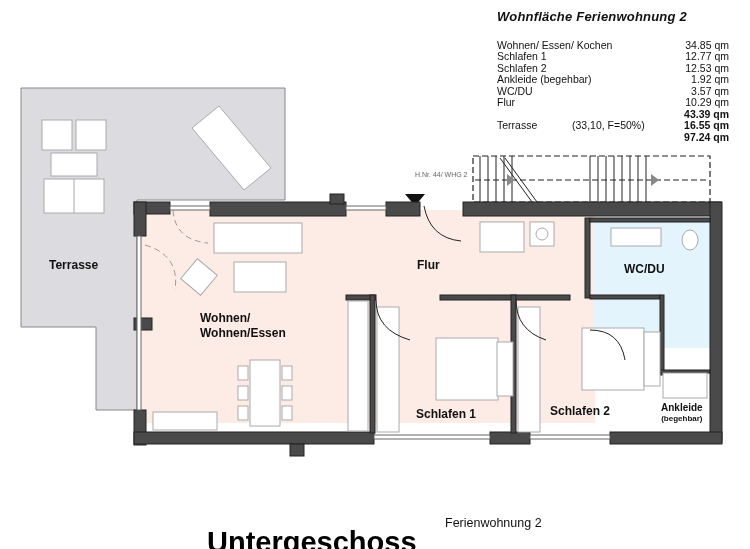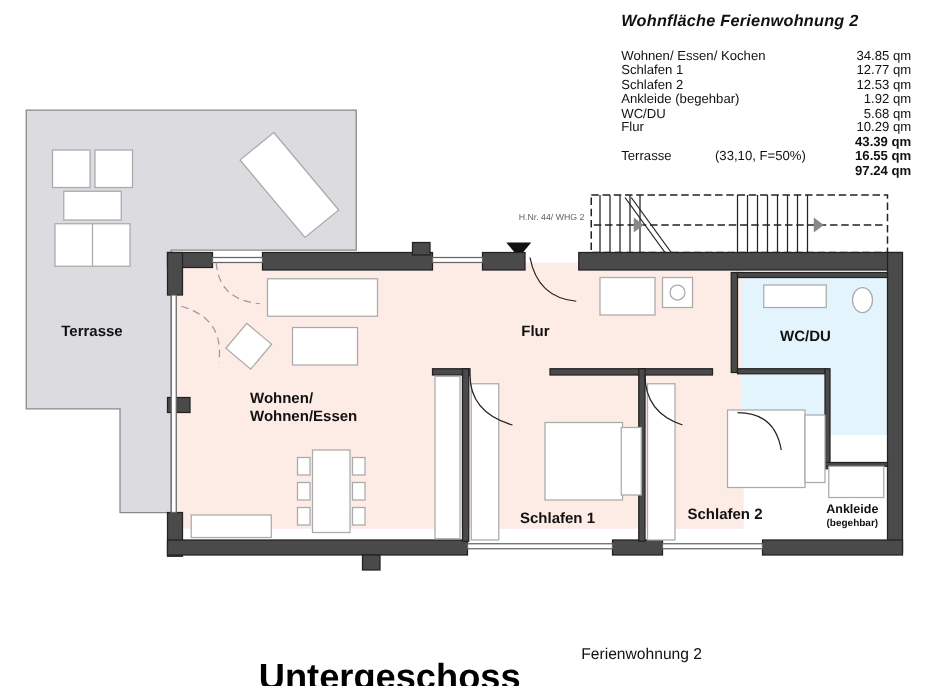--- a/index.html
+++ b/index.html
@@ -7,21 +7,21 @@
   .abs { position:absolute; }
   .area-table { position:absolute; left:497px; top:11px; width:232px; font-size:10.5px; color:#111; line-height:11.5px; }
   .area-title { font-weight:bold; font-size:13px; letter-spacing:0.2px; margin-bottom:17px;font-style:italic; }
   .row { display:flex; justify-content:flex-start; }
   .row .l { flex:1; }
   .row .m { width:110px; }
   .row .v { text-align:right; }
   .bold { font-weight:bold; }
   .room-label { position:absolute; font-weight:bold; font-size:12px; color:#111; line-height:15px; }
   .title { position:absolute; left:207px; top:526px; font-size:29px; font-weight:bold; color:#000; }
-  .subtitle { position:absolute; left:465px; top:516px; font-size:12.5px; color:#111; }
+  .subtitle { position:absolute; left:445px; top:516px; font-size:12.5px; color:#111; }
   svg { position:absolute; left:0; top:0; }
 </style>
 </head>
 <body>
 
 <svg width="750" height="549" viewBox="0 0 750 549">
 
   <path d="M21 88 L285 88 L285 200 L137 200 L137 410 L96 410 L96 327 L21 327 Z" fill="#dcdce0" stroke="#888" stroke-width="1"></path>
 
   <g fill="#fff" stroke="#aaa" stroke-width="1">
@@ -164,21 +164,21 @@
   <div class="row">
       <span class="l">Schlafen 2</span>
       <span class="v">12.53 qm</span>
     </div>
   <div class="row">
       <span class="l">Ankleide (begehbar)</span>
       <span class="v">1.92 qm</span>
     </div>
   <div class="row">
       <span class="l">WC/DU</span>
-      <span class="v">5.68 qm</span>
+      <span class="v">3.57 qm</span>
     </div>
   <div class="row">
       <span class="l">Flur</span>
       <span class="v">10.29 qm</span>
     </div>
   <div class="row bold">
       <span class="l"></span>
       <span class="v">43.39 qm</span>
     </div>
   <div class="row">

